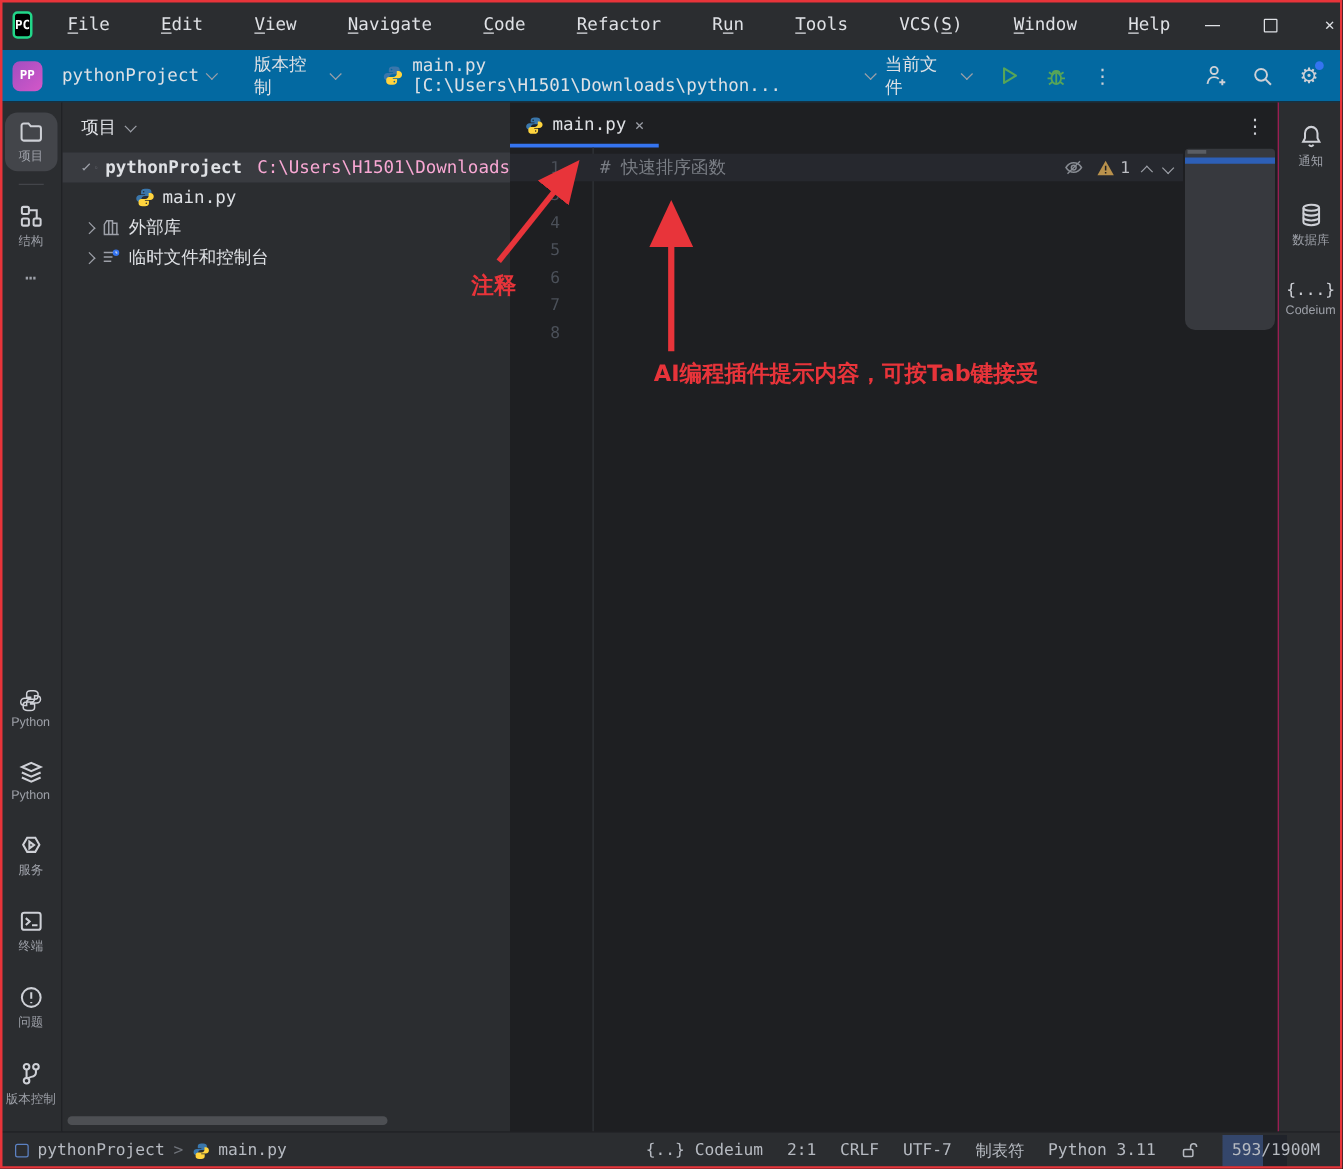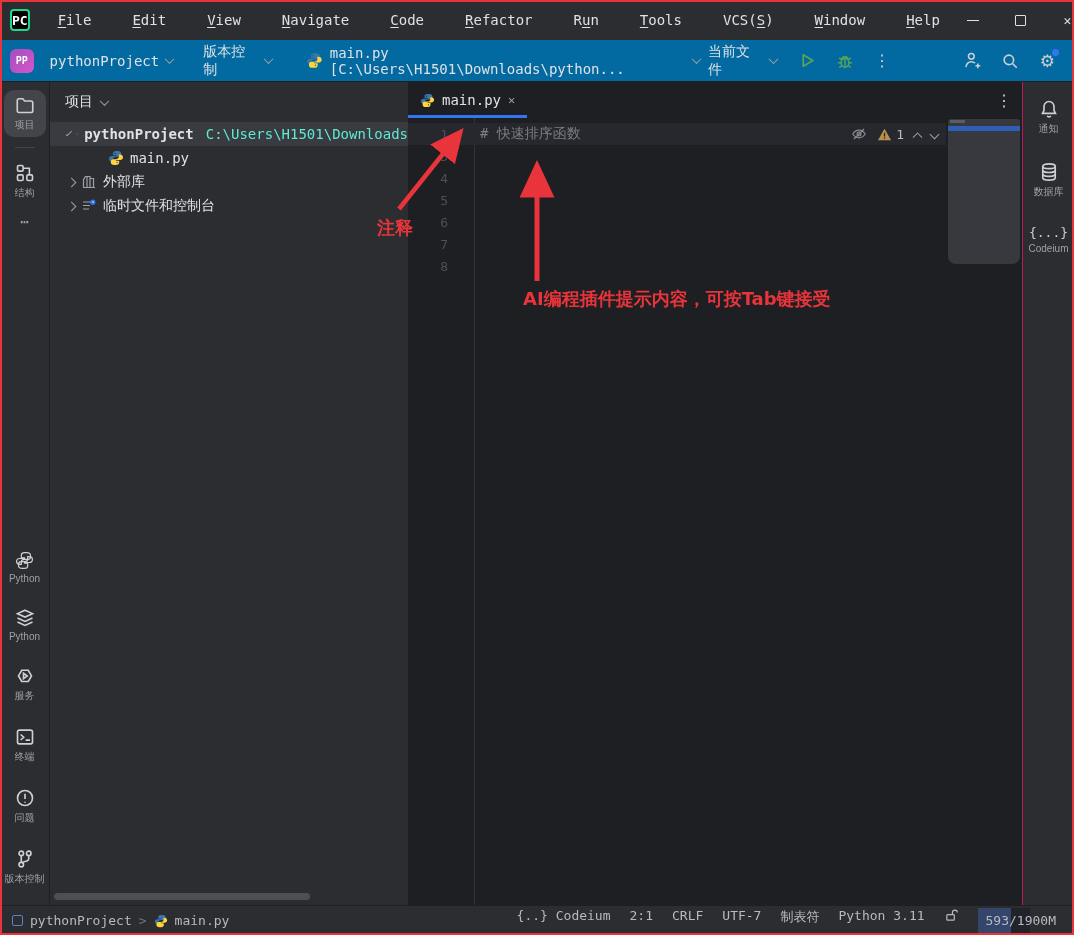--- a/index.html
+++ b/index.html
@@ -4,21 +4,21 @@
 <style>
   * { box-sizing: border-box; margin: 0; padding: 0; }
   html,body { width:1074px; height:935px; background:#1e1f22; }
   body { font-family:"DejaVu Sans Mono", monospace; color:#dfe1e5; font-size:14px; }
   .window { position:relative; width:1074px; height:935px; background:#2b2d30; overflow:hidden;
             outline:2px solid #e8343a; outline-offset:-2px; }
 
   
   .titlebar { height:40px; display:flex; align-items:center; background:#2b2d30; padding-left:10px; }
   .pc-logo { width:43px; height:22px; border:2px solid #21d789; border-radius:4px; background:#000;
-             color:#fff; font-size:13px; font-weight:bold; display:flex; align-items:center; justify-content:center; margin-right:18px; }
+             color:#fff; font-size:10px; font-weight:bold; display:flex; align-items:center; justify-content:center; margin-right:18px; }
   .menus { display:flex; gap:21px; }
   .menu-item { padding:3px 10px; border-radius:4px; color:#dfe1e5; cursor:default; }
   .menu-item u { text-decoration:underline; text-underline-offset:2px; }
   .win-controls { margin-left:auto; display:flex; height:40px; }
   .win-btn { width:47px; height:40px; display:flex; align-items:center; justify-content:center; color:#dfe1e5; font-size:13px; }
   .max-box { width:11px; height:11px; border:1.5px solid #dfe1e5; border-radius:1px; }
   .min-bar { width:12px; height:0; border-top:1.5px solid #dfe1e5; }
 
   
   .toolbar { height:42px; display:flex; align-items:center; background:#0369a1; padding:0 12px 0 10px; border-bottom:1px solid #1e1f22; }
@@ -55,21 +55,21 @@
   .brace-icon { color:#ced0d6; font-size:13px; }
 
   
   .project-panel { width:358px; background:#2b2d30; position:relative; overflow:hidden; }
   .panel-header { height:40px; display:flex; align-items:center; gap:8px; padding-left:15px; color:#dfe1e5; }
   .tree { font-size:14px; }
   .tree-row { height:24px; display:flex; align-items:center; gap:6px; padding-left:18px; white-space:nowrap; overflow:hidden; }
   .tree-row.selected { background:#393b40; }
   .tree-row .name { color:#dfe1e5; }
   .tree-row .name.bold { font-weight:bold; }
-  .tree-row .path { color:#5eead4; margin-left:6px; }
+  .tree-row .path { color:#f9a8d4; margin-left:6px; }
   .tree-row.indent2 { padding-left:58px; }
   .h-scrollbar { position:absolute; bottom:5px; left:4px; width:256px; height:7px; border-radius:4px; background:#4d4f53; }
 
   
   .editor { flex:1; background:#1e1f22; display:flex; flex-direction:column; position:relative; }
   .tabbar { height:36px; display:flex; align-items:center; padding-right:10px; }
   .tab { height:36px; display:flex; align-items:center; gap:7px; padding:0 12px; position:relative; color:#dfe1e5; }
   .tab::after { content:""; position:absolute; left:0; right:0; bottom:0; height:3px; background:#3574f0; }
   .tab-close { color:#9da0a8; font-size:12px; }
   .tabbar .ellipsis-v { margin-left:auto; }
@@ -89,21 +89,21 @@
                  border-radius:3px 3px 8px 8px; z-index:5; }
   .float-panel .mini-mark { position:absolute; top:1px; left:2px; width:15px; height:3px; background:#5a5d63; }
   .float-panel .blue-bar { position:absolute; top:7px; left:0; right:0; height:5px; background:#2d5fb6; }
 
   
   .statusbar { height:30px; background:#2b2d30; border-top:1px solid #1e1f22; display:flex; align-items:center;
                padding:0 10px 0 12px; font-size:13px; color:#b6bac1; }
   .crumbs { display:flex; align-items:center; gap:7px; }
   .crumb-square { width:11px; height:11px; border:1.5px solid #5c82c4; border-radius:2px; }
   .crumb-sep { color:#6f737a; }
-  .sb-right { margin-left:auto; display:flex; gap:19px; }
+  .sb-right { margin-left:auto; display:flex; align-items:center; gap:19px; }
   .mem { padding:5px 8px; background:linear-gradient(90deg,#34466b 0 38%,#20232a 38% 60%,rgba(0,0,0,0) 60%); }
 
   
   .anno { position:absolute; inset:0; pointer-events:none; z-index:40; }
   .anno text { font-weight:bold; fill:#e8343a; font-family:"DejaVu Sans", sans-serif; }
 
   svg.ic { display:block; }
 </style>
 </head>
 <body>

